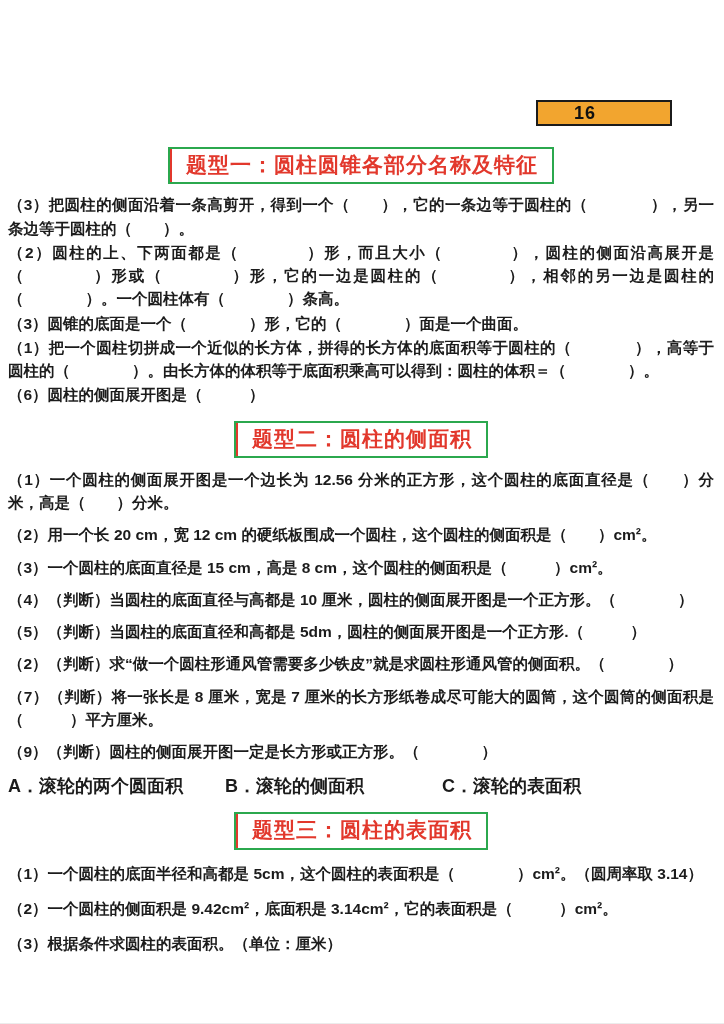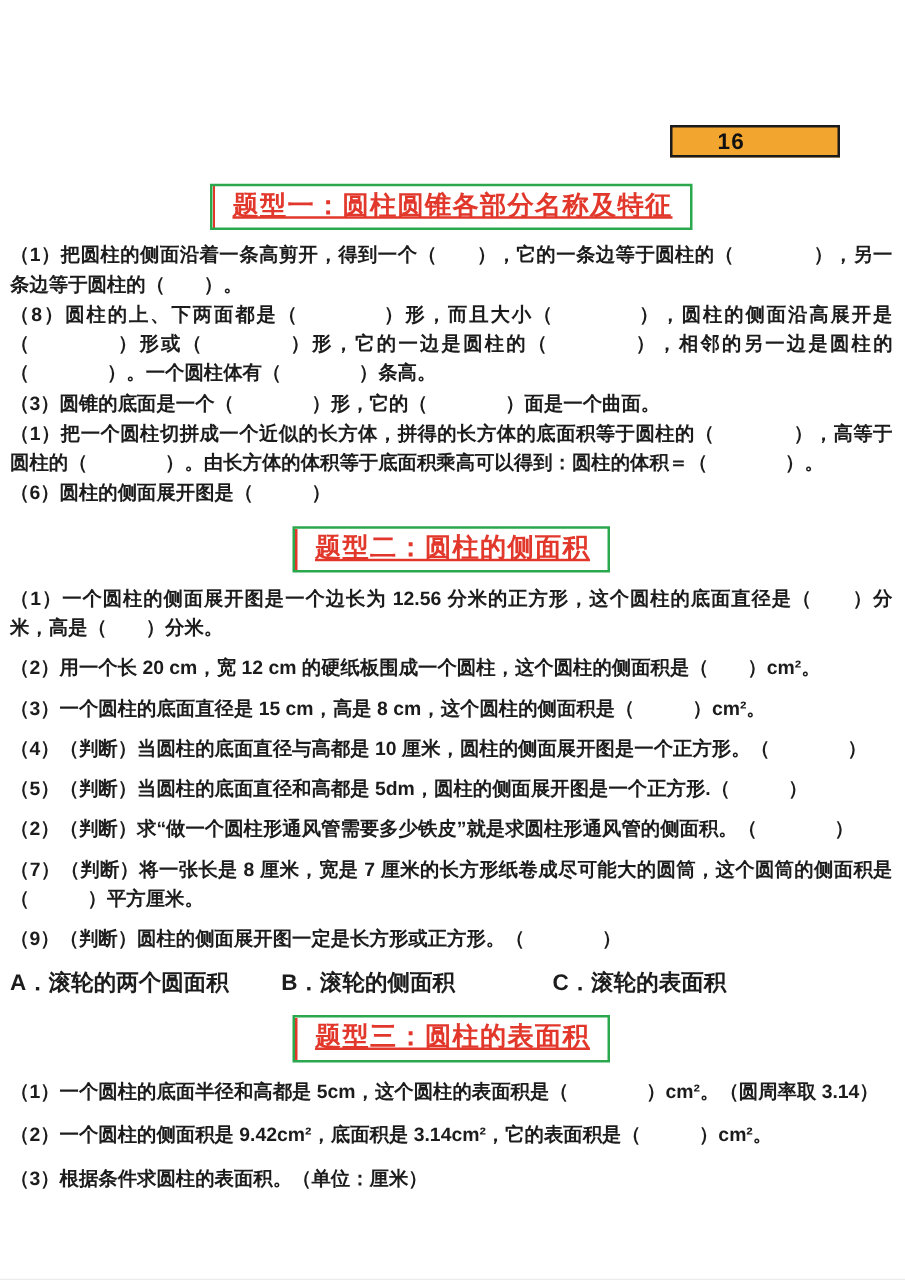--- a/index.html
+++ b/index.html
@@ -49,21 +49,20 @@
     display:inline-block;
     border:2px solid var(--title-border);
     box-shadow:inset 3px 0 0 -1px var(--title-red);
     color:var(--title-red);
     font-weight:bold;
     font-size:21px;
     line-height:1.25;
     padding:3px 14px 4px 16px;
     background:#ffffff;
     letter-spacing:1px;
-    text-decoration:underline;
   }
   .section-1 .title-row{margin-top:21px;margin-bottom:9px;}
   .section-2 .title-row{margin-top:14px;margin-bottom:10px;}
   .section-3 .title-row{margin-top:14px;margin-bottom:12px;}
   
   .question{
     font-size:15.5px;
     font-weight:bold;
     line-height:1.5;
     text-align:justify;
@@ -85,22 +84,22 @@
 </style>
 </head>
 <body>
 
 <div class="page">
   <div class="badge">16</div>
 
   <div id="sections-root">
       <section class="section section-1">
         <div class="title-row"><div class="section-title">题型一：圆柱圆锥各部分名称及特征</div></div>
-        <p class="question">（1）把圆柱的侧面沿着一条高剪开，得到一个（　　），它的一条边等于圆柱的（　　　　），另一条边等于圆柱的（　　）。</p>
-        <p class="question">（8）圆柱的上、下两面都是（　　　　）形，而且大小（　　　　），圆柱的侧面沿高展开是（　　　　）形或（　　　　）形，它的一边是圆柱的（　　　　），相邻的另一边是圆柱的（　　　　）。一个圆柱体有（　　　　）条高。</p>
+        <p class="question">（3）把圆柱的侧面沿着一条高剪开，得到一个（　　），它的一条边等于圆柱的（　　　　），另一条边等于圆柱的（　　）。</p>
+        <p class="question">（2）圆柱的上、下两面都是（　　　　）形，而且大小（　　　　），圆柱的侧面沿高展开是（　　　　）形或（　　　　）形，它的一边是圆柱的（　　　　），相邻的另一边是圆柱的（　　　　）。一个圆柱体有（　　　　）条高。</p>
         <p class="question">（3）圆锥的底面是一个（　　　　）形，它的（　　　　）面是一个曲面。</p>
         <p class="question">（1）把一个圆柱切拼成一个近似的长方体，拼得的长方体的底面积等于圆柱的（　　　　），高等于圆柱的（　　　　）。由长方体的体积等于底面积乘高可以得到：圆柱的体积＝（　　　　）。</p>
         <p class="question">（6）圆柱的侧面展开图是（　　　）</p>
       </section>
       <section class="section section-2">
         <div class="title-row"><div class="section-title">题型二：圆柱的侧面积</div></div>
         <p class="question">（1）一个圆柱的侧面展开图是一个边长为 12.56 分米的正方形，这个圆柱的底面直径是（　　）分米，高是（　　）分米。</p>
         <p class="question">（2）用一个长 20 cm，宽 12 cm 的硬纸板围成一个圆柱，这个圆柱的侧面积是（　　）cm²。</p>
         <p class="question">（3）一个圆柱的底面直径是 15 cm，高是 8 cm，这个圆柱的侧面积是（　　　）cm²。</p>
         <p class="question">（4）（判断）当圆柱的底面直径与高都是 10 厘米，圆柱的侧面展开图是一个正方形。（　　　　）</p>

